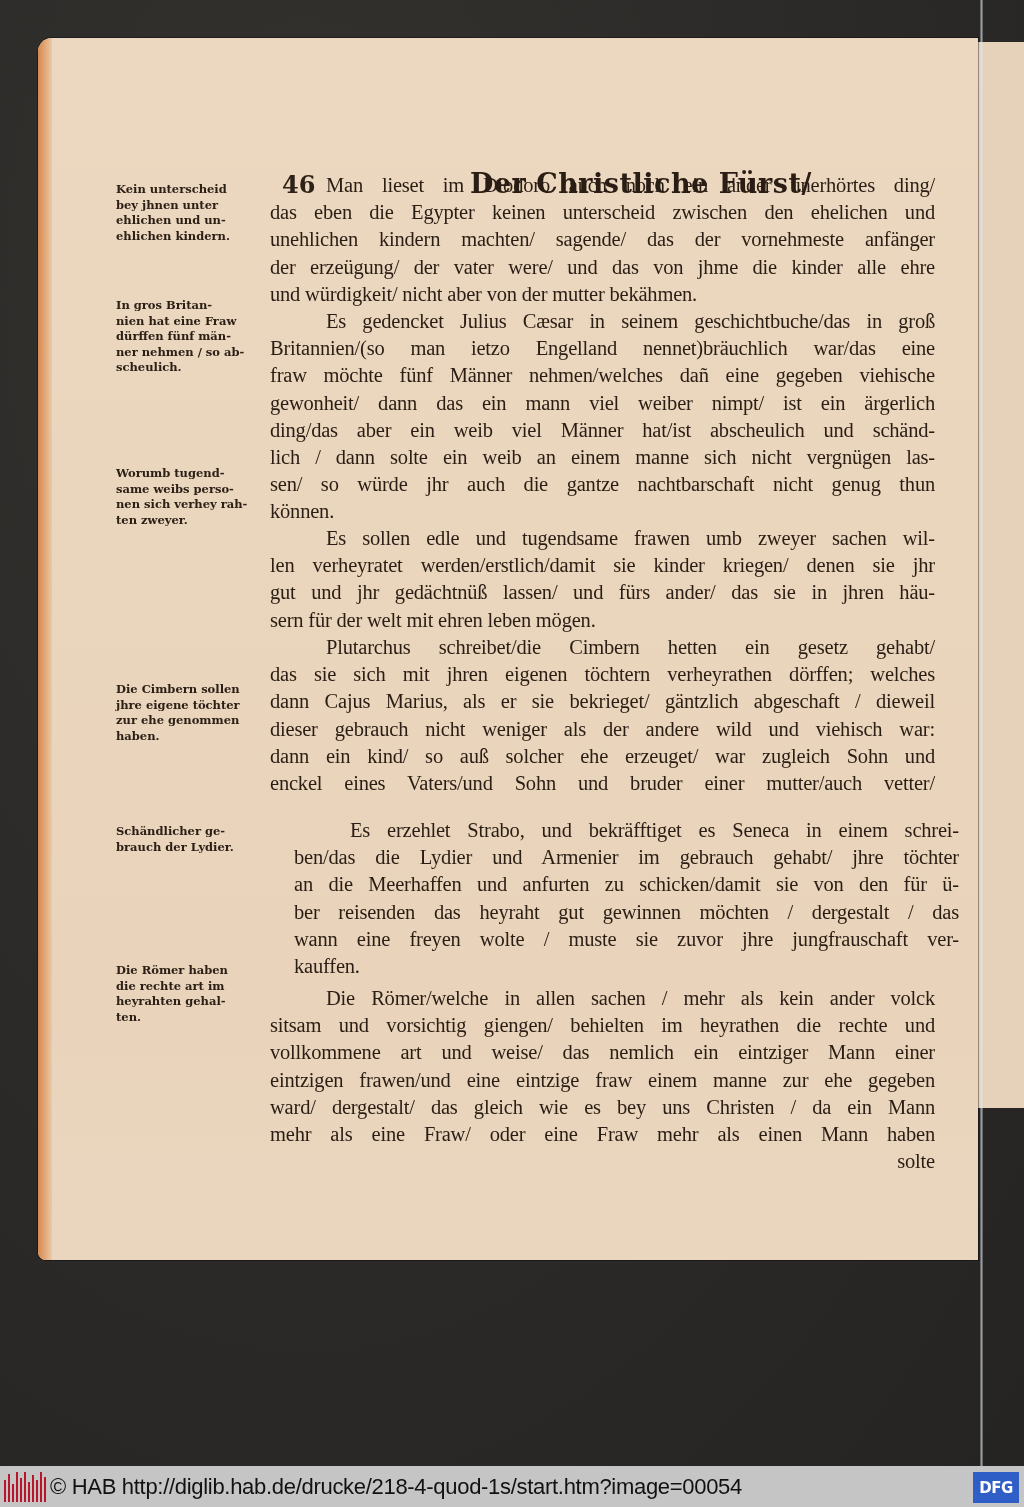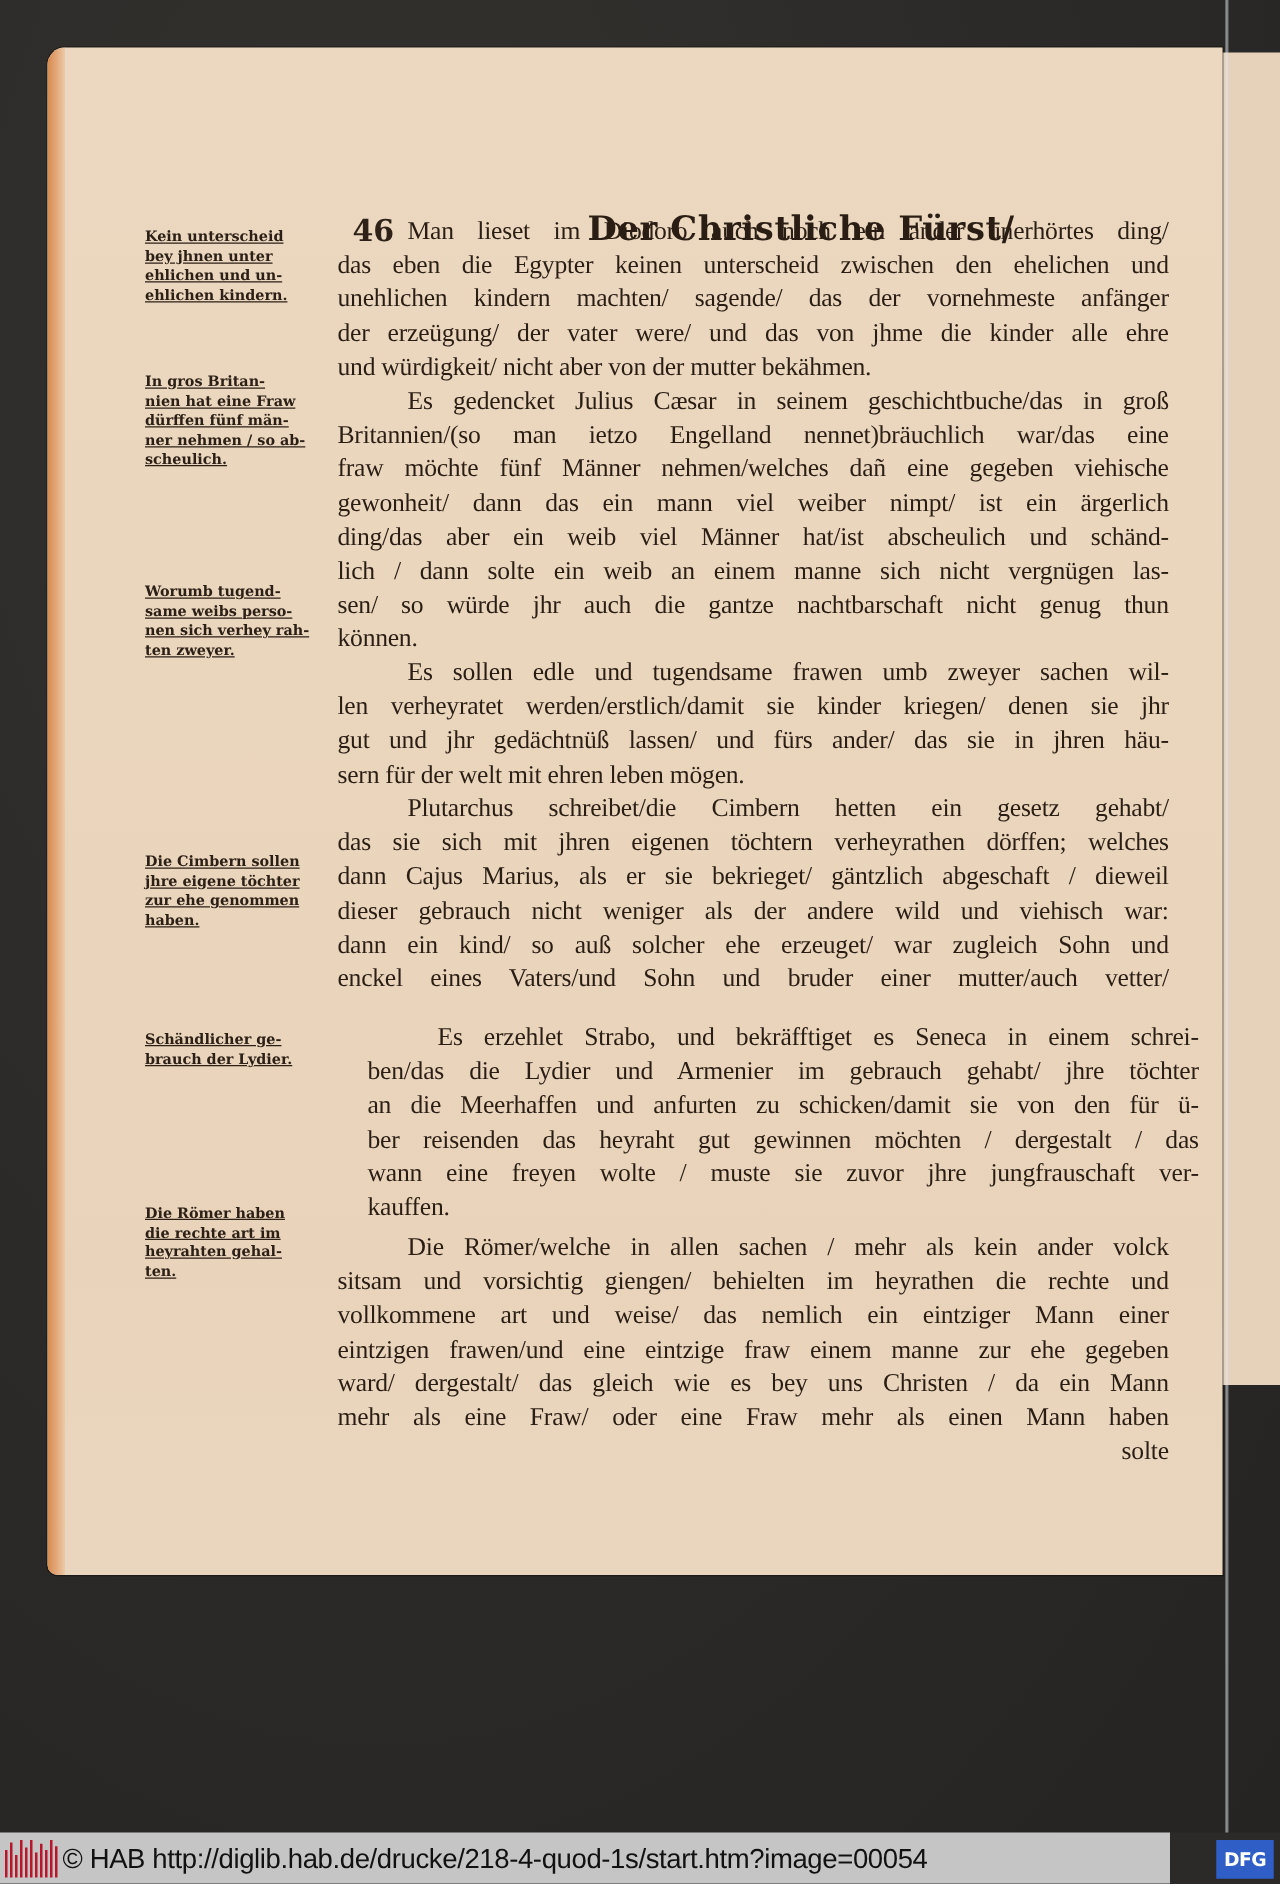--- a/index.html
+++ b/index.html
@@ -44,38 +44,38 @@
     position: absolute; left: 432px; top: 2px;
     font-size: 27px; font-weight: bold; color: #2a1d14;
     font-family: "DejaVu Serif", serif; letter-spacing: 0.5px;
   }
   .margin-notes {
     position: absolute; left: 78px; top: 0; width: 160px;
   }
   .note {
     position: absolute; left: 0; width: 160px;
     font-family: "DejaVu Serif", serif; font-weight: bold;
-    font-size: 11.5px; line-height: 15.5px; color: #2c2016; text-decoration: underline;
+    font-size: 11.5px; line-height: 15.5px; color: #2c2016;
   }
   .note .nl { display: block; white-space: nowrap; }
   .body-text {
     position: absolute; left: 232px; top: 0; width: 665px;
   }
   .para { position: absolute; left: 0; width: 665px; }
   .line {
     display: block; white-space: nowrap; height: 27.2px;
     font-family: "Liberation Serif", serif; font-size: 20.5px; line-height: 27.2px;
     color: #2a1d13; text-align: justify; text-align-last: justify;
     letter-spacing: -0.2px;
   }
   .line.first { padding-left: 56px; }
   .line.last { text-align-last: left; }
   .line.catch { text-align-last: right; }
   .footer {
-    position: absolute; left: 0; top: 1466px; width: 936px; height: 41px;
+    position: absolute; left: 0; top: 1466px; width: 1024px; height: 41px;
     background: #c5c5c5;
     display: flex; align-items: center;
   }
   .hab-logo {
     position: absolute; left: 4px; top: 6px; width: 42px; height: 30px;
     display: flex; align-items: flex-end; gap: 2px;
   }
   .hab-logo span { display: block; width: 2px; background: #b8172b; }
   .footer-text {
     position: absolute; left: 50px; top: 0; height: 41px; line-height: 41px;

